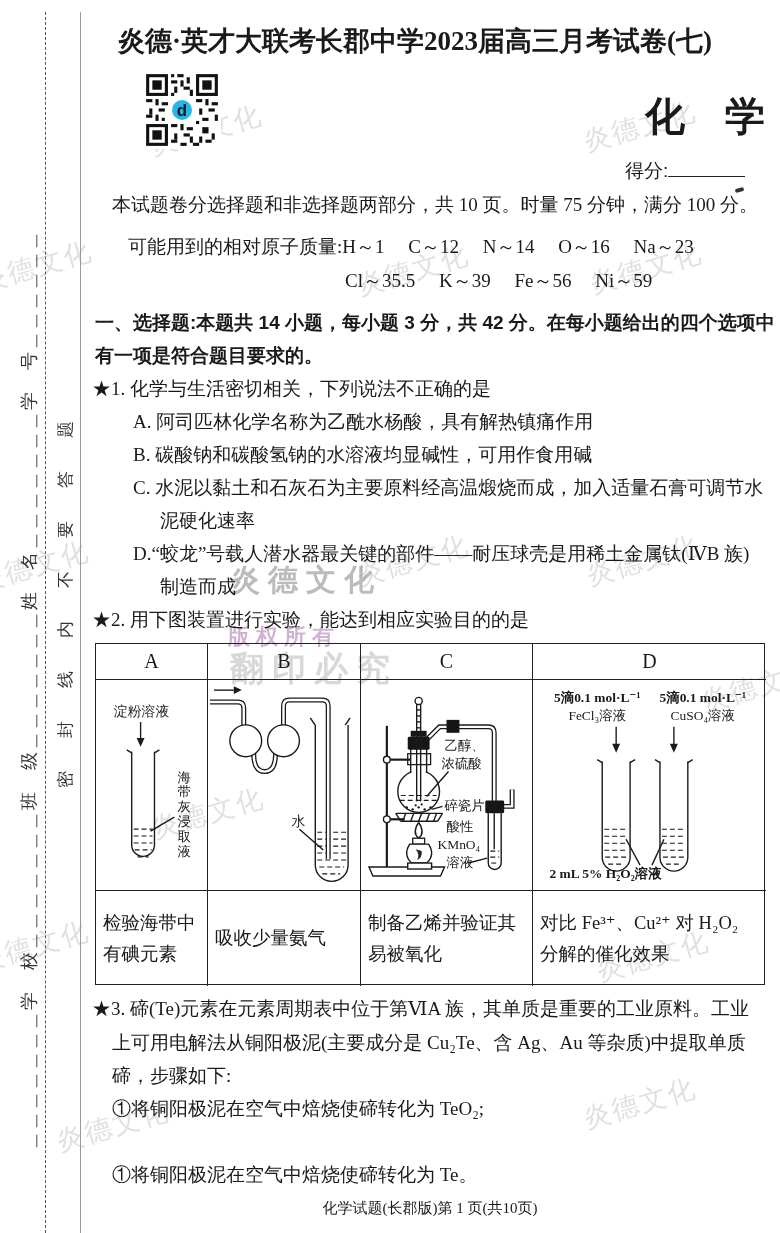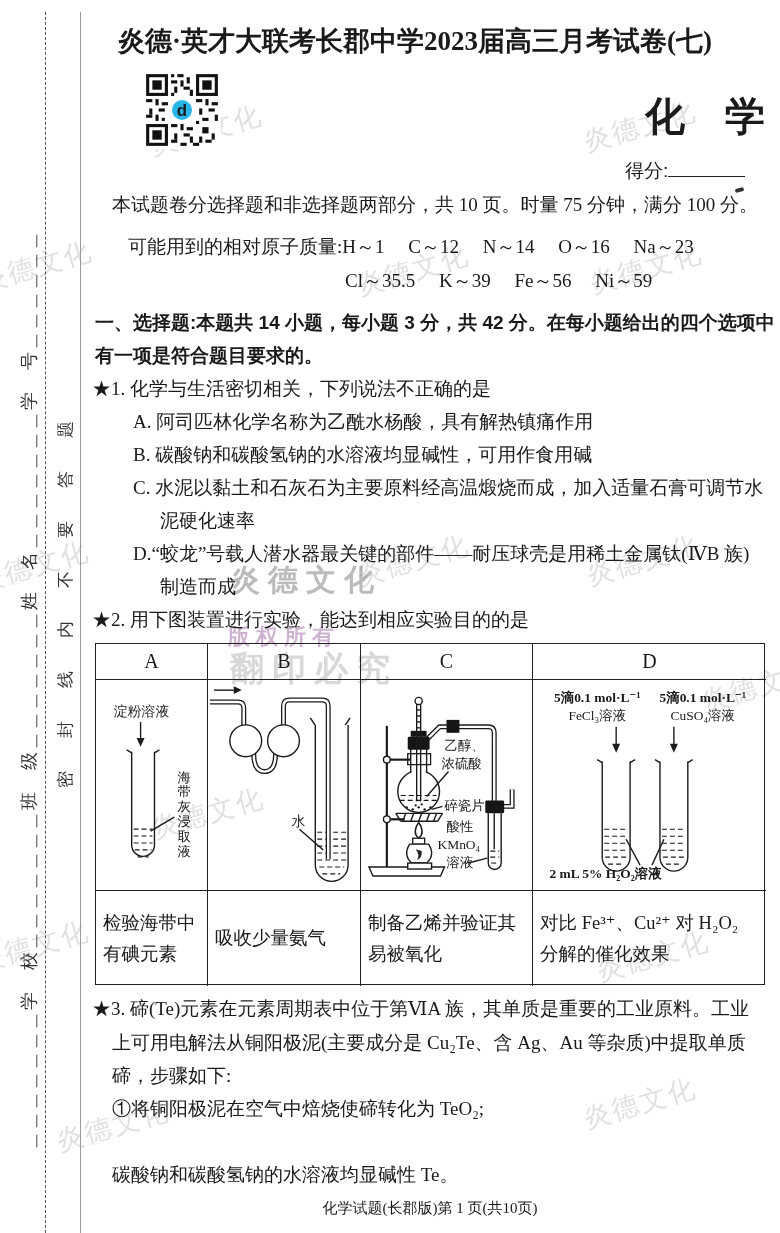--- a/index.html
+++ b/index.html
@@ -345,17 +345,17 @@
     <div class="cap lastrow lastcol">
       <div>对比 Fe³⁺、Cu²⁺ 对 H₂O₂</div>
       <div>分解的催化效果</div>
     </div>
   </div>
 
   <div class="line" style="left:92px;top:998px;">★3. 碲(Te)元素在元素周期表中位于第ⅥA 族，其单质是重要的工业原料。工业</div>
   <div class="line" style="left:112px;top:1032px;">上可用电解法从铜阳极泥(主要成分是 Cu₂Te、含 Ag、Au 等杂质)中提取单质</div>
   <div class="line" style="left:112px;top:1065px;">碲，步骤如下:</div>
   <div class="line" style="left:112px;top:1098px;">①将铜阳极泥在空气中焙烧使碲转化为 TeO₂;</div>
-  <div class="line" style="left:112px;top:1164px;">碳酸钠和碳酸氢钠的水溶液均显碱性 Te。</div>
+  <div class="line" style="left:112px;top:1164px;">①将铜阳极泥在空气中焙烧使碲转化为 Te。</div>
 
   <div class="line footer">化学试题(长郡版)第 1 页(共10页)</div>
 
 </div>
 
 </body></html>

